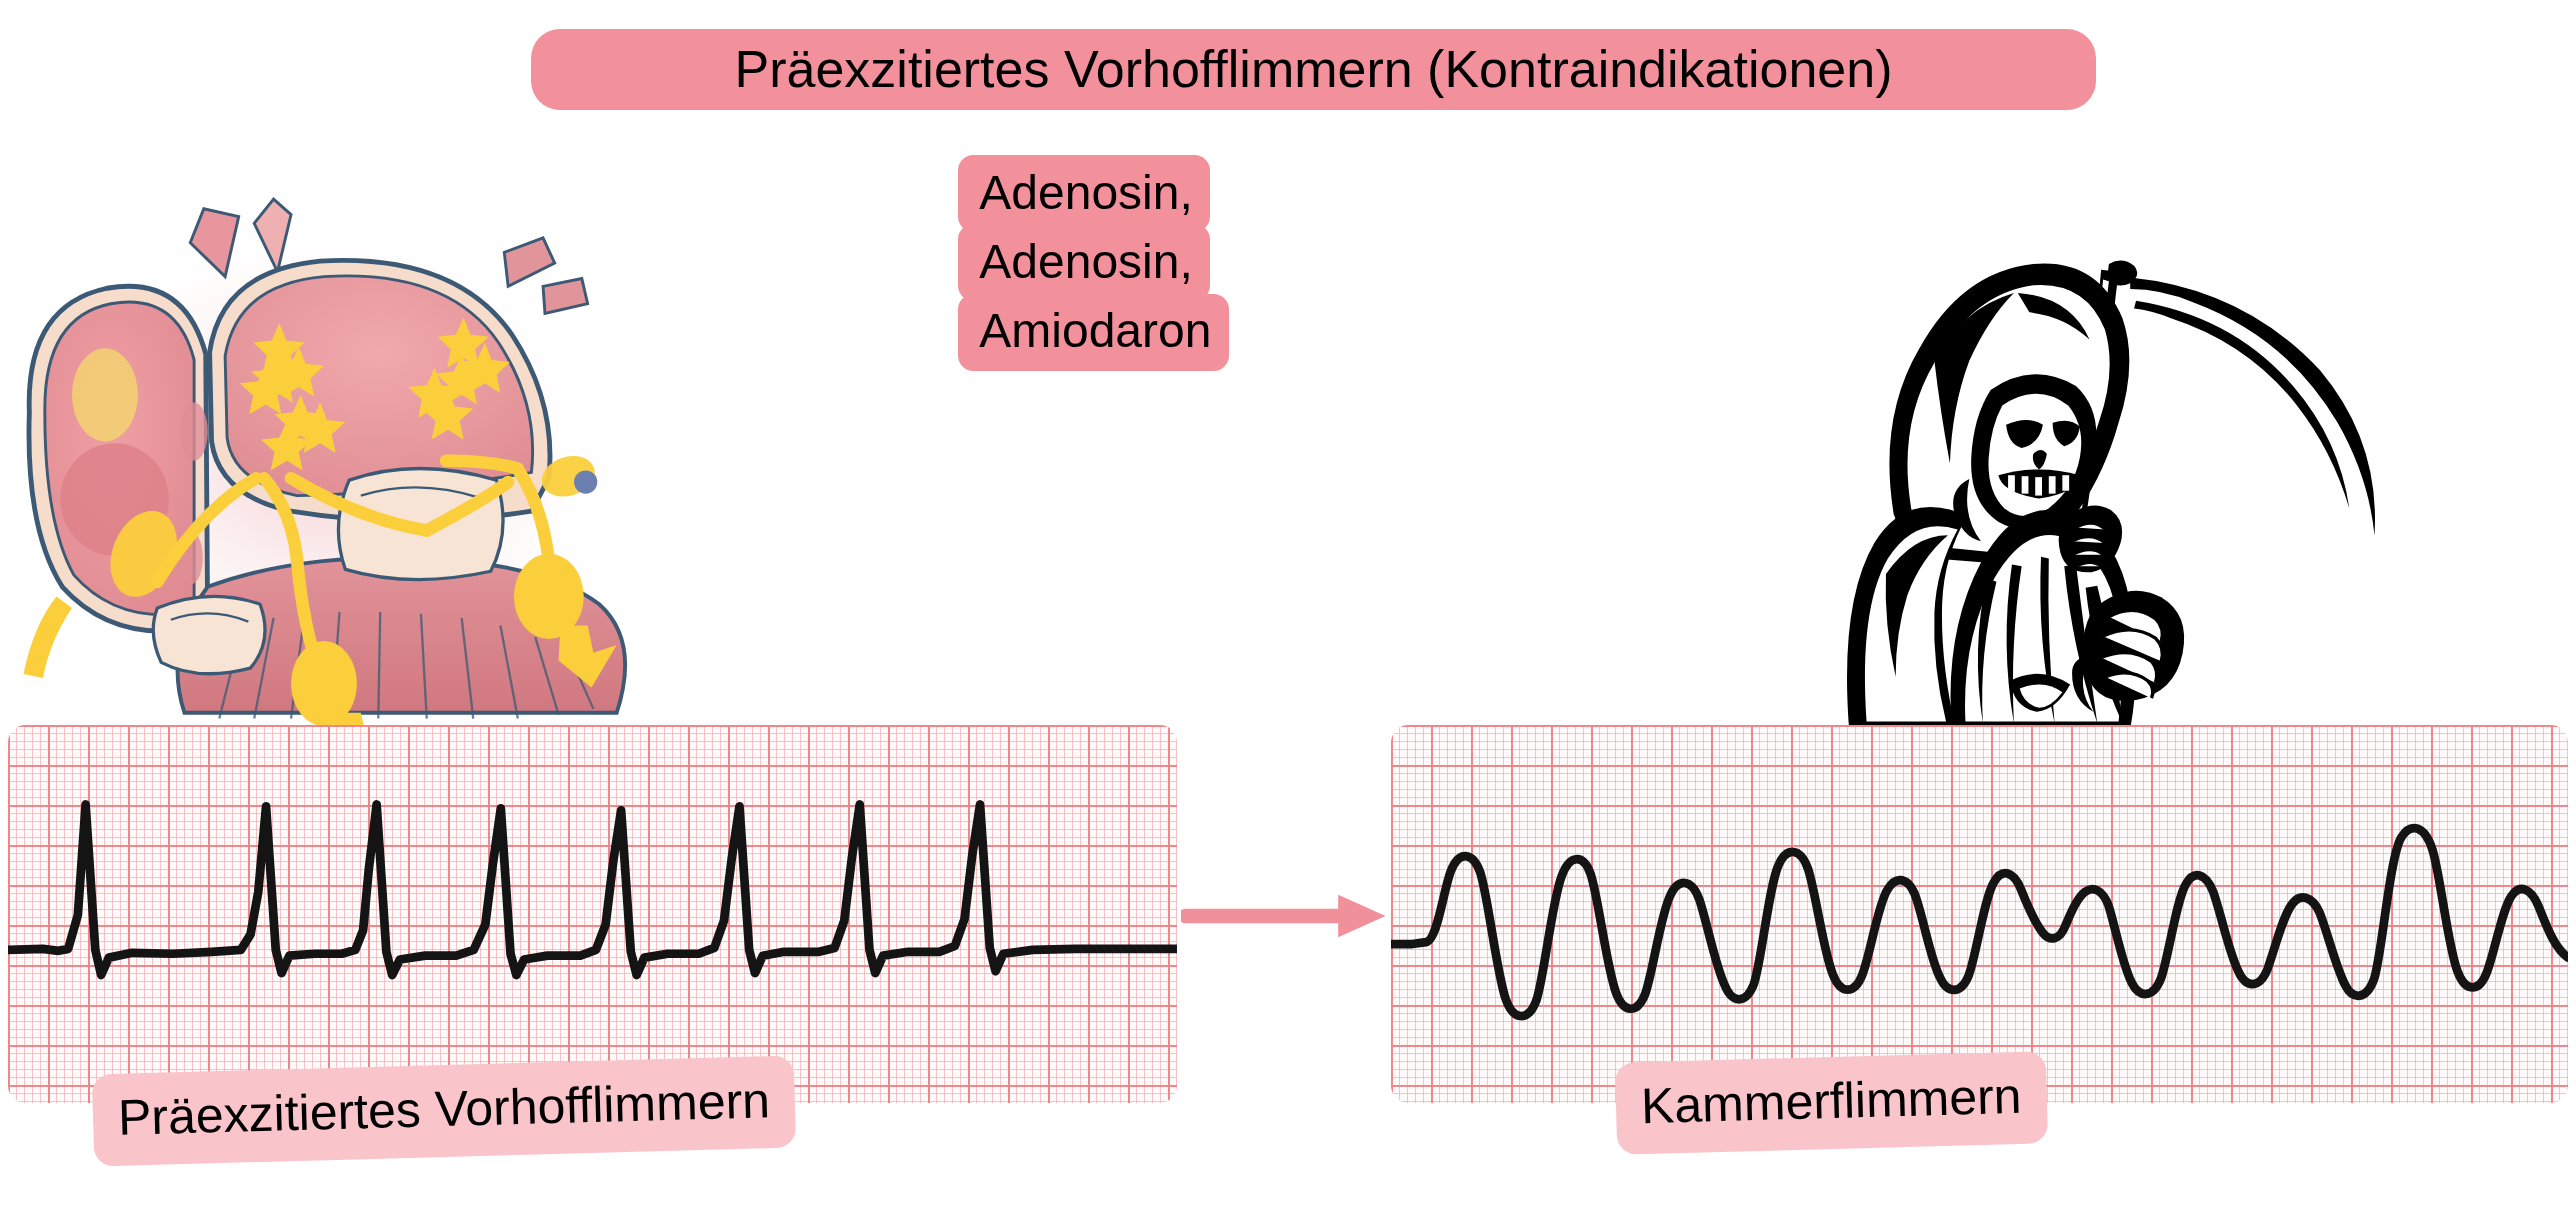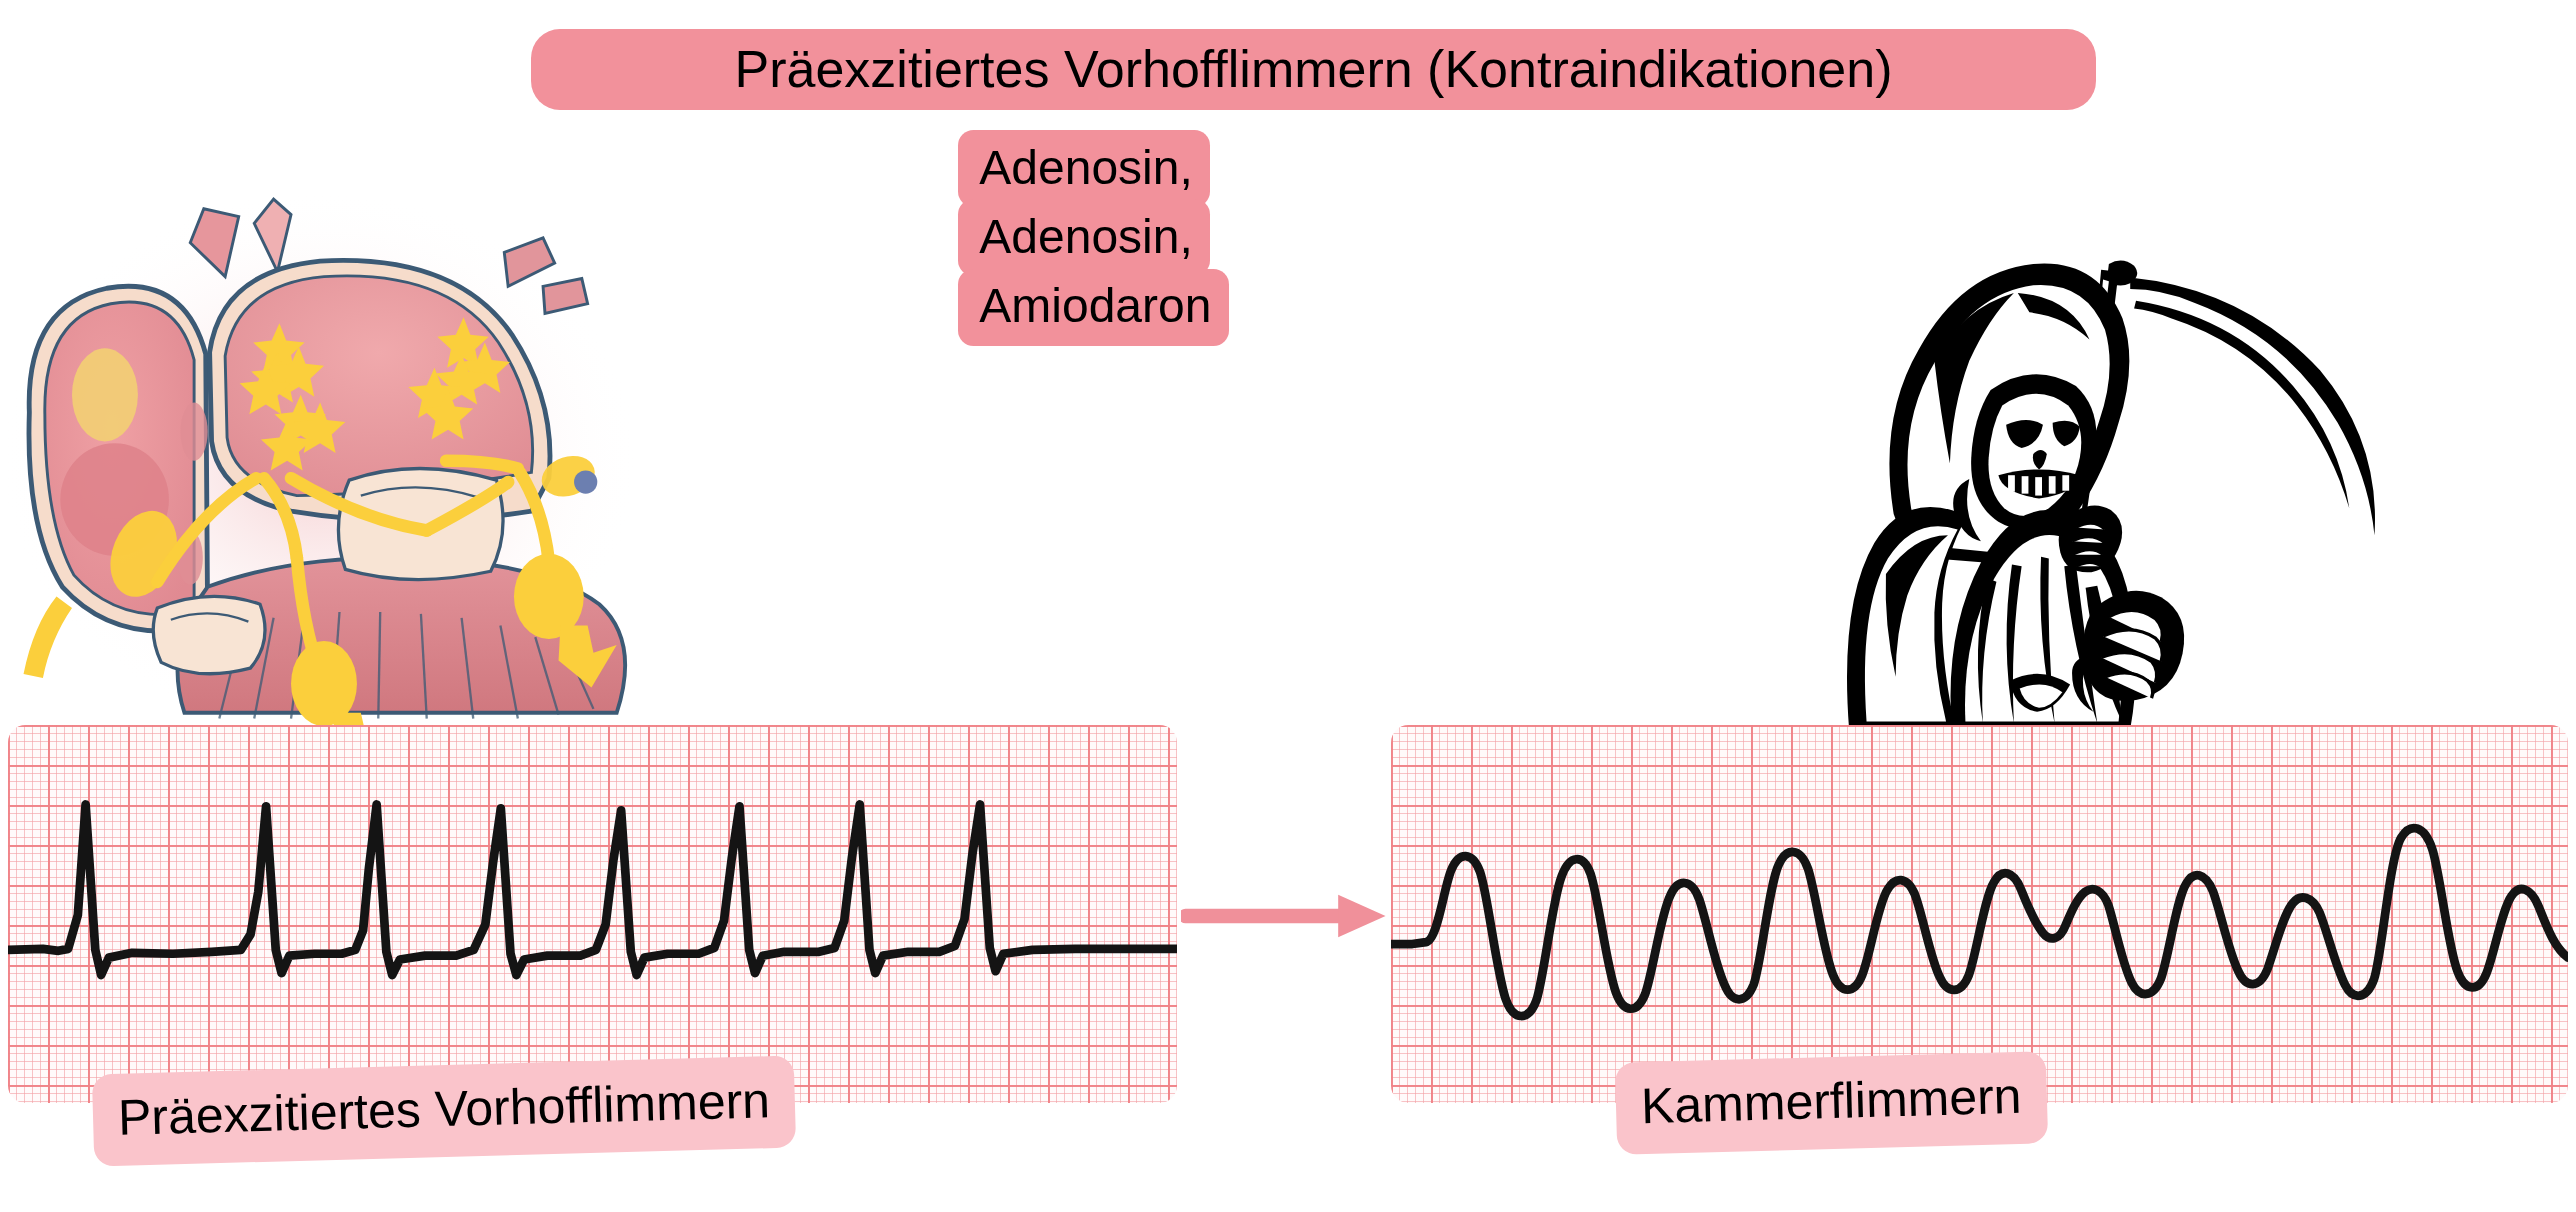--- a/index.html
+++ b/index.html
@@ -35,21 +35,21 @@
     font-size: 52px;
     color: #000000;
     line-height: 1;
     white-space: nowrap;
   }
 
   
   #med-block {
     position: absolute;
     left: 958px;
-    top: 130px;
+    top: 155px;
     width: 698px;
   }
   #med-block .med-line {
     background: #F2919B;
     color: #000000;
     font-size: 48px;
     line-height: 1;
     display: inline-block;
     border-radius: 15.5px;
     padding: 13.6px 17.5px 15.5px 21.3px;

